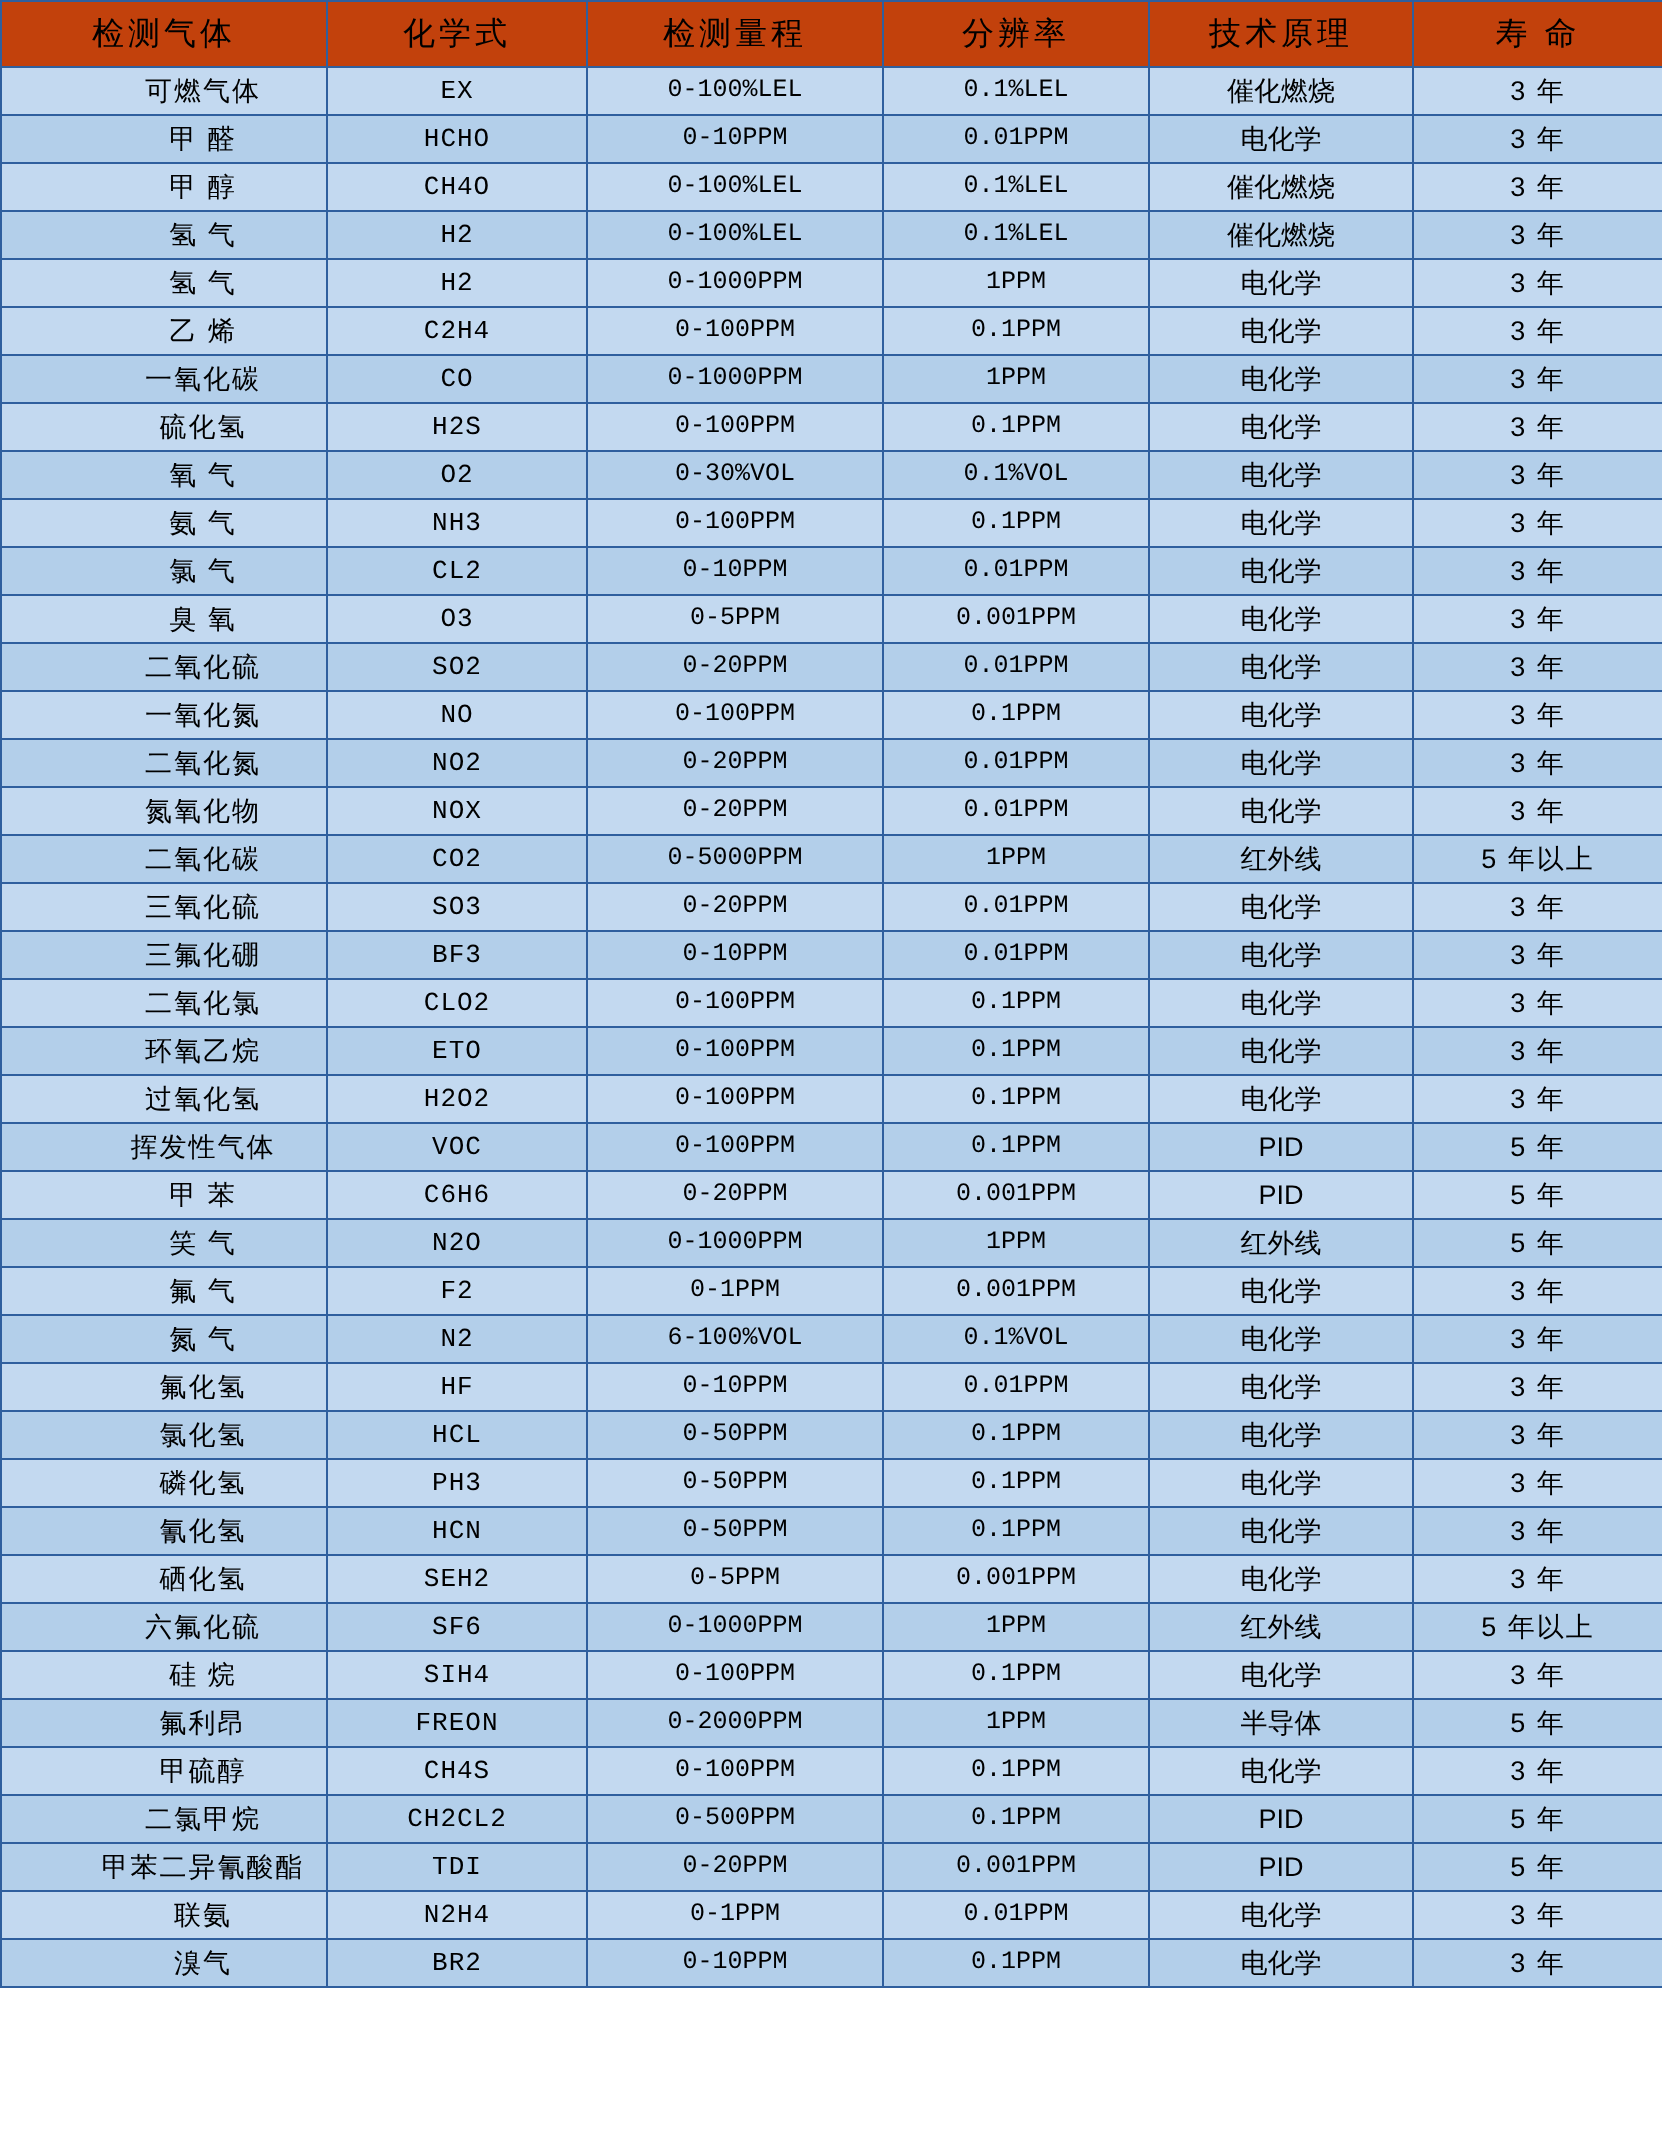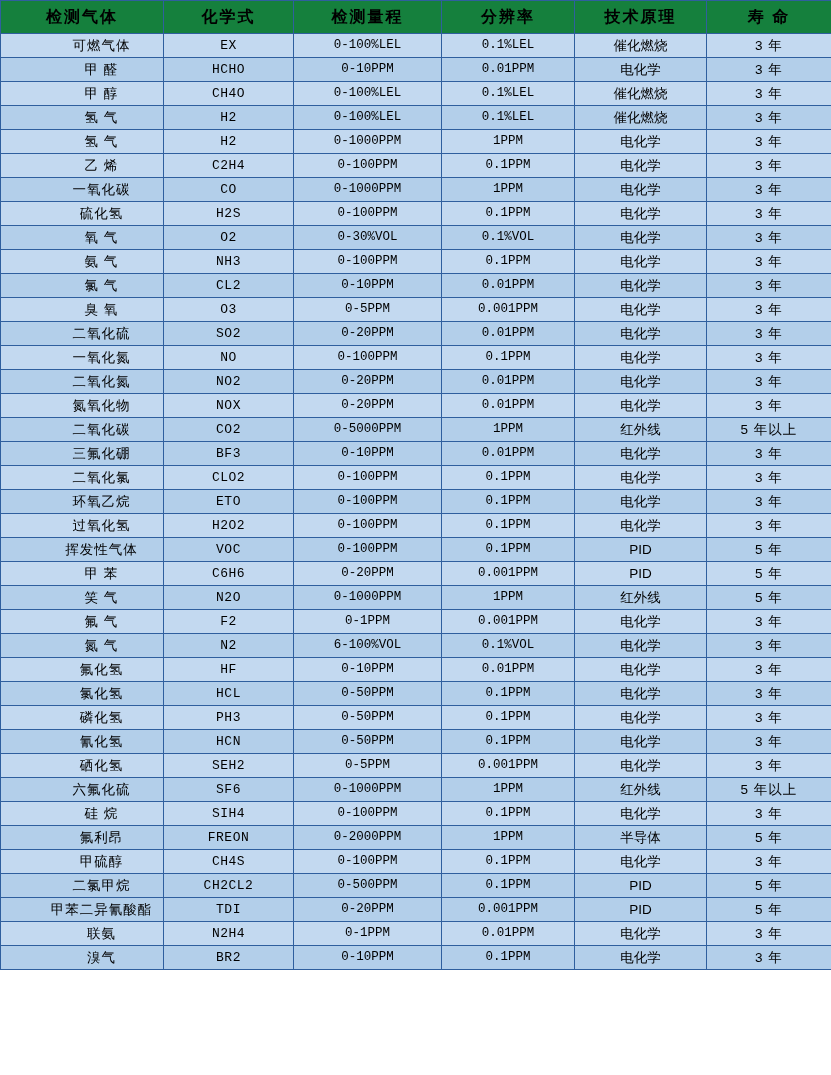--- a/index.html
+++ b/index.html
@@ -25,24 +25,24 @@
 
   #gas-table th, #gas-table td {
     border: 1px solid #2f5f9e;
     text-align: center;
     vertical-align: middle;
     color: #000000;
     white-space: nowrap;
     overflow: hidden;
   }
   #gas-table thead th {
-    background: #15803d;
+    background: #c2410c;
     height: 30px;
     font-size: 16px;
-    font-weight: bold;
+    font-weight: normal;
     letter-spacing: 2px;
   }
   #gas-table tbody td {
     height: 21px;
     font-size: 13.5px;
     line-height: 21px;
     font-weight: normal;
   }
   #gas-table tbody tr.odd td {
     background: #c3d9f0;
@@ -220,20 +220,28 @@
         <td class="life">3 年</td>
       </tr>
       <tr class="even">
         <td class="name">二氧化碳</td>
         <td class="formula">CO2</td>
         <td class="range">0-5000PPM</td>
         <td class="res">1PPM</td>
         <td class="tech">红外线</td>
         <td class="life">5 年以上</td>
       </tr>
+      <tr class="odd">
+        <td class="name">三氧化硫</td>
+        <td class="formula">SO3</td>
+        <td class="range">0-20PPM</td>
+        <td class="res">0.01PPM</td>
+        <td class="tech">电化学</td>
+        <td class="life">3 年</td>
+      </tr>
       <tr class="even">
         <td class="name">三氟化硼</td>
         <td class="formula">BF3</td>
         <td class="range">0-10PPM</td>
         <td class="res">0.01PPM</td>
         <td class="tech">电化学</td>
         <td class="life">3 年</td>
       </tr>
       <tr class="odd">
         <td class="name">二氧化氯</td>

